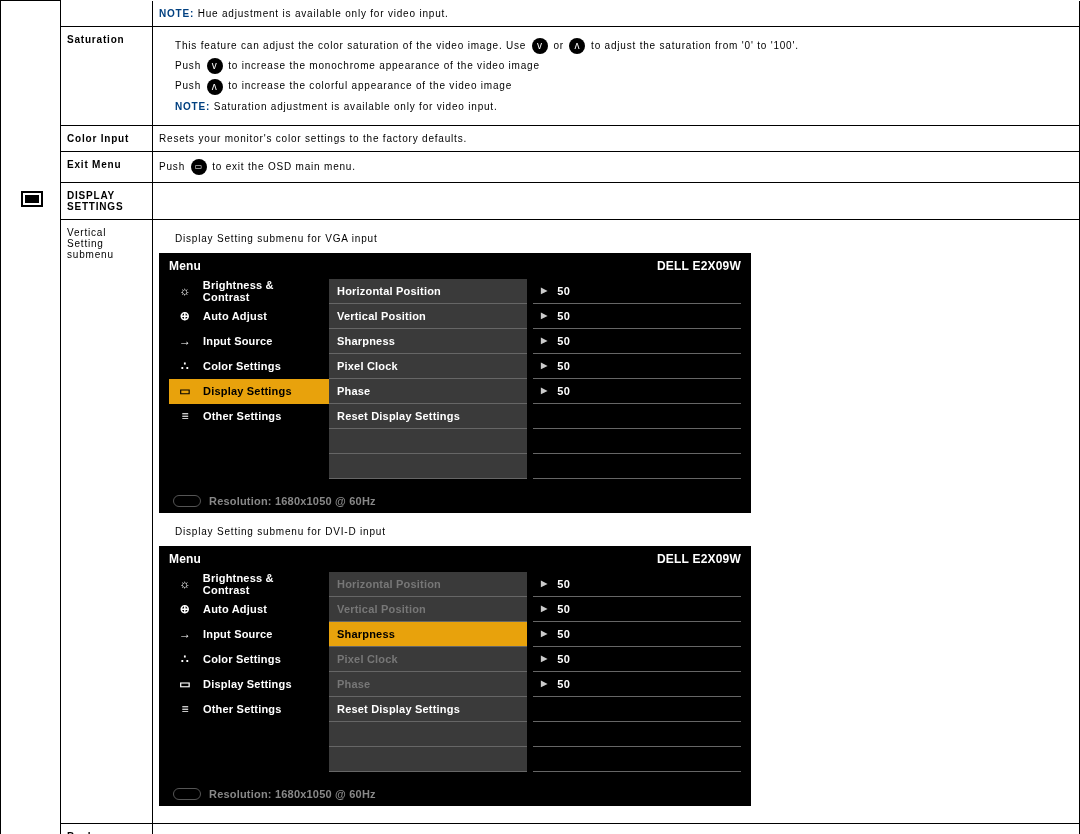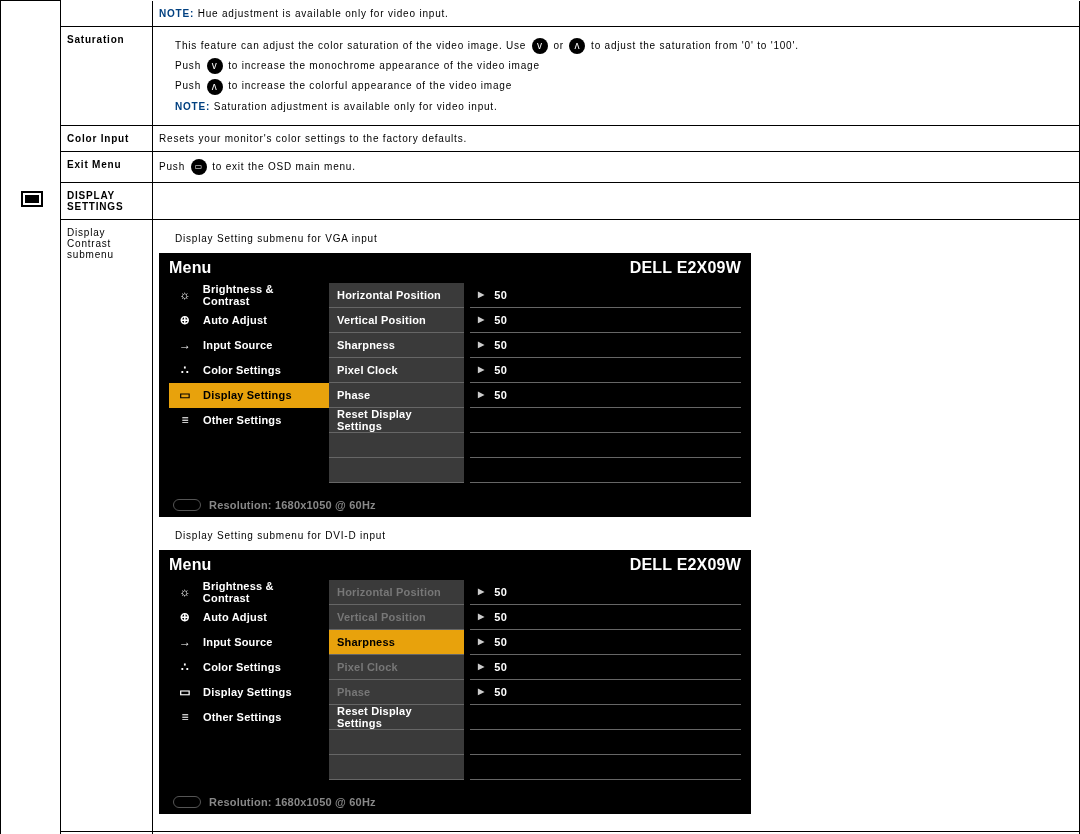--- a/index.html
+++ b/index.html
@@ -65,28 +65,28 @@
     font-family: Arial, sans-serif;
     font-size: 11px;
     margin: 6px 0 10px 0;
     letter-spacing: 0.2px;
   }
   .osd-header {
     display:flex;
     justify-content: space-between;
     padding: 6px 10px 2px 10px;
     font-weight: bold;
-    font-size: 16px;
+    font-size: 12px;
   }
   .osd-body {
     display:flex;
     padding: 4px 10px 10px 10px;
   }
   .osd-left { width: 160px; }
-  .osd-mid { width: 135px; background:#3a3a3a; }
+  .osd-mid { width: 198px; background:#3a3a3a; }
   .osd-right { flex:1; padding-left:6px;}
   .osd-row {
     display:flex;
     align-items:center;
     height: 25px;
     padding: 0 6px;
     border-bottom: 1px solid #444;
   }
   .osd-left .osd-row { border:none; }
   .osd-row.sel { background:#e8a20c; color:#000; font-weight:bold; }
@@ -187,21 +187,21 @@
 
   <tr>
     <td class="labelcol" style="position:relative;">
       <span class="monitor-icon" style="position:absolute;left:-50px;top:4px;"></span>
       <span class="bold">DISPLAY SETTINGS</span>
     </td>
     <td class="contentcol"></td>
   </tr>
 
   <tr>
-    <td class="labelcol" style="font-weight:normal;">Display Contrast submenu</td>
+    <td class="labelcol" style="font-weight:normal;">Vertical Setting submenu</td>
     <td class="contentcol">
       <div class="para">Display Setting  submenu for VGA input</div>
       <div id="osd-vga" class="osd">
               <div class="osd-header">
                 <span>Menu</span>
                 <span>DELL E2X09W</span>
               </div>
               <div class="osd-body">
                 <div class="osd-left">
                   <div class="osd-row ">

